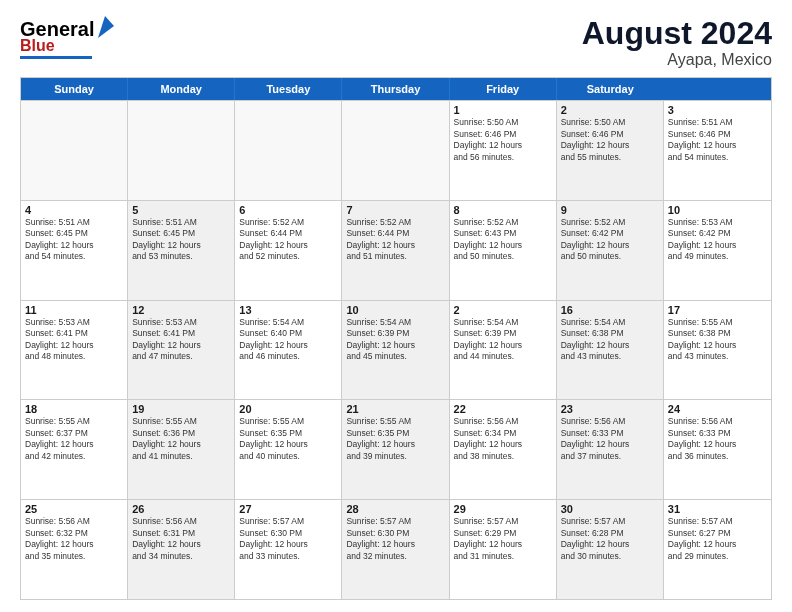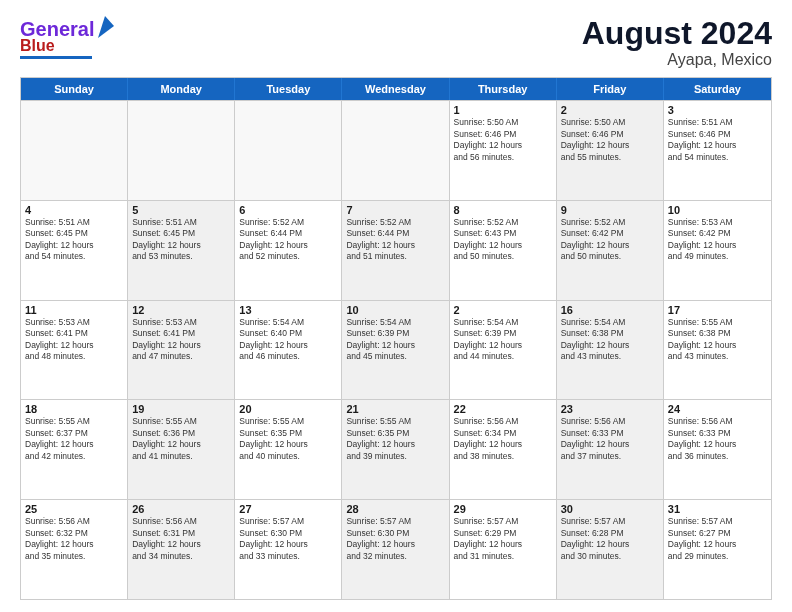--- a/index.html
+++ b/index.html
@@ -99,42 +99,41 @@
       color: #333;
     }
   </style>
 </head>
 <body>
 
 <div class="page">
   <div class="header">
     <div class="logo">
       <div style="display:flex;align-items:center;gap:2px;">
-        <span style="font-size:20px;font-weight:bold;color:#6d28d9;">General</span>
+        <span style="font-size:20px;font-weight:bold;color:#000000;">General</span>
         <span style="position:relative;display:inline-block;">
           <svg width="18" height="22" viewBox="0 0 18 22">
             <polygon points="2,22 18,10 9,0" fill="#1565c0"></polygon>
           </svg>
         </span>
       </div>
       <div style="font-size:16px;font-weight:bold;color:#b91c1c;line-height:1;margin-top:-4px;">Blue</div>
       <div style="width:72px;height:3px;background:#1565c0;margin-top:2px;"></div>
     </div>
     <div class="title-block">
       <h1>August 2024</h1>
       <h2>Ayapa, Mexico</h2>
     </div>
   </div>
 
   <div class="calendar">
     <div class="cal-header">
     <div class="cal-header-cell">Sunday</div>
         <div class="cal-header-cell">Monday</div>
         <div class="cal-header-cell">Tuesday</div>
-        <div class="cal-header-cell">Wednesday</div>
         <div class="cal-header-cell">Thursday</div>
         <div class="cal-header-cell">Friday</div>
         <div class="cal-header-cell">Saturday</div>
       </div>
     <div class="cal-body">
     <div class="cal-row">
           <div class="cal-cell empty"></div>
           <div class="cal-cell empty"></div>
           <div class="cal-cell empty"></div>
           <div class="cal-cell empty"></div>

